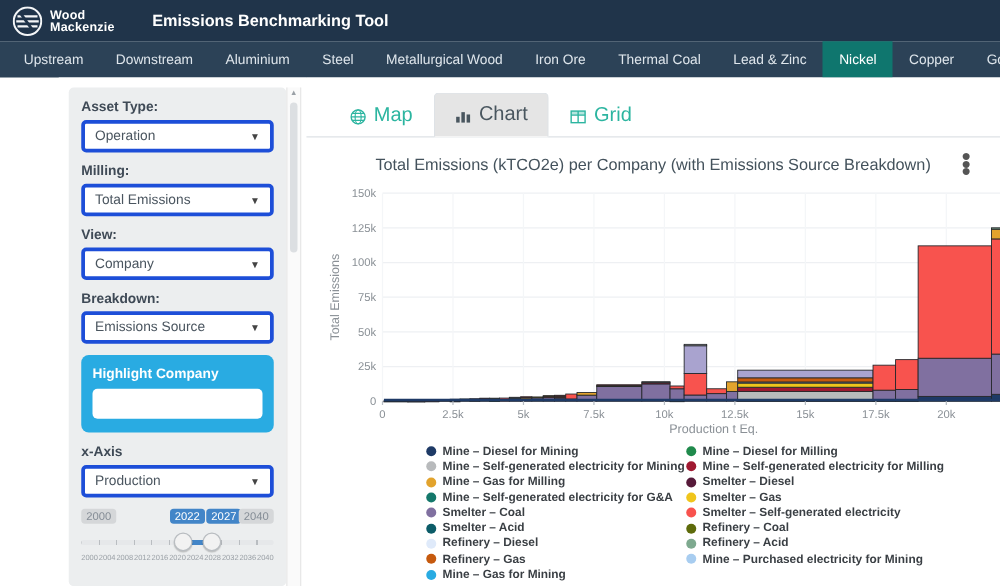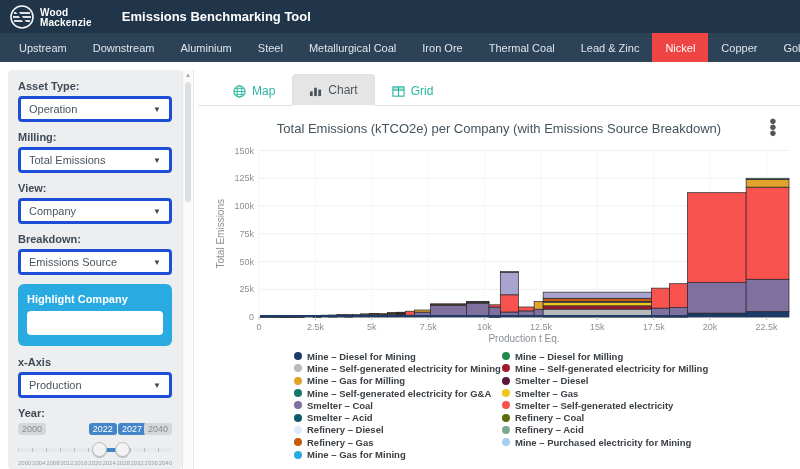--- a/index.html
+++ b/index.html
@@ -7,25 +7,25 @@
     font-family:"Liberation Sans", sans-serif; }
 
   
   .hdr { height:33px; background:#20344a; display:flex; align-items:center; padding:0 10px; }
   .brand { display:flex; align-items:flex-end; gap:6px; }
   .brand-txt { color:#fff; font-size:10px; line-height:1.05; font-weight:bold; letter-spacing:.2px; }
   .hdr-title { color:#fff; font-size:13px; font-weight:bold; margin-left:30px; }
 
   .nav { height:29px; background:#2c4257; display:flex; align-items:stretch; padding-left:6px; }
   .nav-item { color:#dfe6ec; font-size:11px; padding:0 13px; display:flex; align-items:center; cursor:pointer; white-space:nowrap; }
-  .nav-item.active { background:#ef4444; color:#fff; }
+  .nav-item.active { background:#0f766e; color:#fff; }
 
   
   .content { display:flex; height:407px; }
-  .sidebar-wrap { width:198px; background:#fff; display:flex; flex-shrink:0; }
+  .sidebar-wrap { width:198px; background:#fff; display:flex; flex-shrink:0;margin-left:47px; }
   .sidebar { width:174px; margin:8px 0 0 8px; background:#eceeef; border-radius:4px; padding:10px 10px 12px 10px; overflow:hidden; }
   .sb-scroll { width:12px; background:#fafafa; border-left:1px solid #e8e8e8; border-right:1px solid #e8e8e8; position:relative; margin-top:8px; }
   .sb-scroll .arr { position:absolute; top:2px; left:2px; font-size:6px; color:#9aa0a6; }
   .sb-scroll .thumb { position:absolute; top:12px; left:2px; width:6px; height:120px; background:#dcdfe2; border-radius:3px; }
 
   .fgroup { margin-bottom:9px; }
   .flabel { font-size:11px; font-weight:bold; color:#3f4a56; margin-bottom:4px; }
   .fselect { background:#fff; border:3px solid #1d4ed8; border-radius:4px; height:26px;
     display:flex; align-items:center; justify-content:space-between; padding:0 8px;
     font-size:11px; color:#4a555f; cursor:pointer; }
@@ -48,21 +48,21 @@
   .track { position:absolute; top:6px; left:0; right:0; height:4px; background:#e6e8ea; border-radius:2px;
     background-image:repeating-linear-gradient(90deg,#b9bdc1 0 1px,transparent 1px 14px); }
   .range { position:absolute; top:6px; height:4px; background:#4285c8; }
   .handle { position:absolute; top:0; width:15px; height:15px; border-radius:50%;
     background:#f2f2f2; border:1px solid #b9bdc1; box-shadow:0 1px 1px rgba(0,0,0,.2); cursor:pointer; }
   .tick-labels { display:flex; justify-content:space-between; font-size:6px; color:#9aa0a6; margin-top:2px; }
 
   
   .main { flex:1; background:#fff; overflow:hidden; }
   .tabbar { display:flex; align-items:flex-end; padding:12px 0 0 18px; border-bottom:1px solid #dee2e6; }
-  .tab { display:flex; align-items:center; gap:6px; font-size:12px; color:#2cb5a0;
+  .tab { display:flex; align-items:center; gap:6px; font-size:16px; color:#2cb5a0;
     padding:8px 16px; cursor:pointer; border:1px solid transparent; border-bottom:none;
     border-radius:4px 4px 0 0; margin-bottom:-1px; }
   .tab.active { color:#49565f; background:#e5e5e5; border-color:#dee2e6; border-bottom:1px solid #fff; }
   .tab svg { display:block; }
 
   .chart-head { position:relative; text-align:center; padding:13px 0 2px 0; }
   .chart-title { font-size:13px; color:#44525c; }
   .kebab { position:absolute; right:22px; top:12px; color:#555; font-size:13px; letter-spacing:0; line-height:.45; cursor:pointer; width:10px; text-align:center; }
 
   .chart-box { margin-left:14px; }
@@ -92,21 +92,21 @@
     </div>
   </div>
   <div class="hdr-title">Emissions Benchmarking Tool</div>
 </div>
 
 <div class="nav" id="primary-nav">
     <div class="nav-item">Upstream</div>
     <div class="nav-item">Downstream</div>
     <div class="nav-item">Aluminium</div>
     <div class="nav-item">Steel</div>
-    <div class="nav-item">Metallurgical Coal</div>
+    <div class="nav-item">Metallurgical Wood</div>
     <div class="nav-item">Iron Ore</div>
     <div class="nav-item">Thermal Coal</div>
     <div class="nav-item">Lead &amp; Zinc</div>
     <div class="nav-item active">Nickel</div>
     <div class="nav-item">Copper</div>
     <div class="nav-item">Gold</div>
   </div>
 
 <div class="content">
 
@@ -148,21 +148,20 @@
 
       <div class="fgroup">
         <div class="flabel">x-Axis</div>
         <div class="fselect">
           <span>Production</span>
           <span class="caret">▼</span>
         </div>
       </div>
 
       <div class="fgroup">
-        <div class="flabel">Year:</div>
         <div class="yr-row">
           <span class="badge gray b-min">2000</span>
           <span class="badge blue b-from">2022</span>
           <span class="badge blue b-to">2027</span>
           <span class="badge gray b-max">2040</span>
         </div>
         <div class="slider">
           <div class="track"></div>
           <div class="range" style="left:54%;width:13%;"></div>
           <div class="handle" style="left:48%;"></div>

